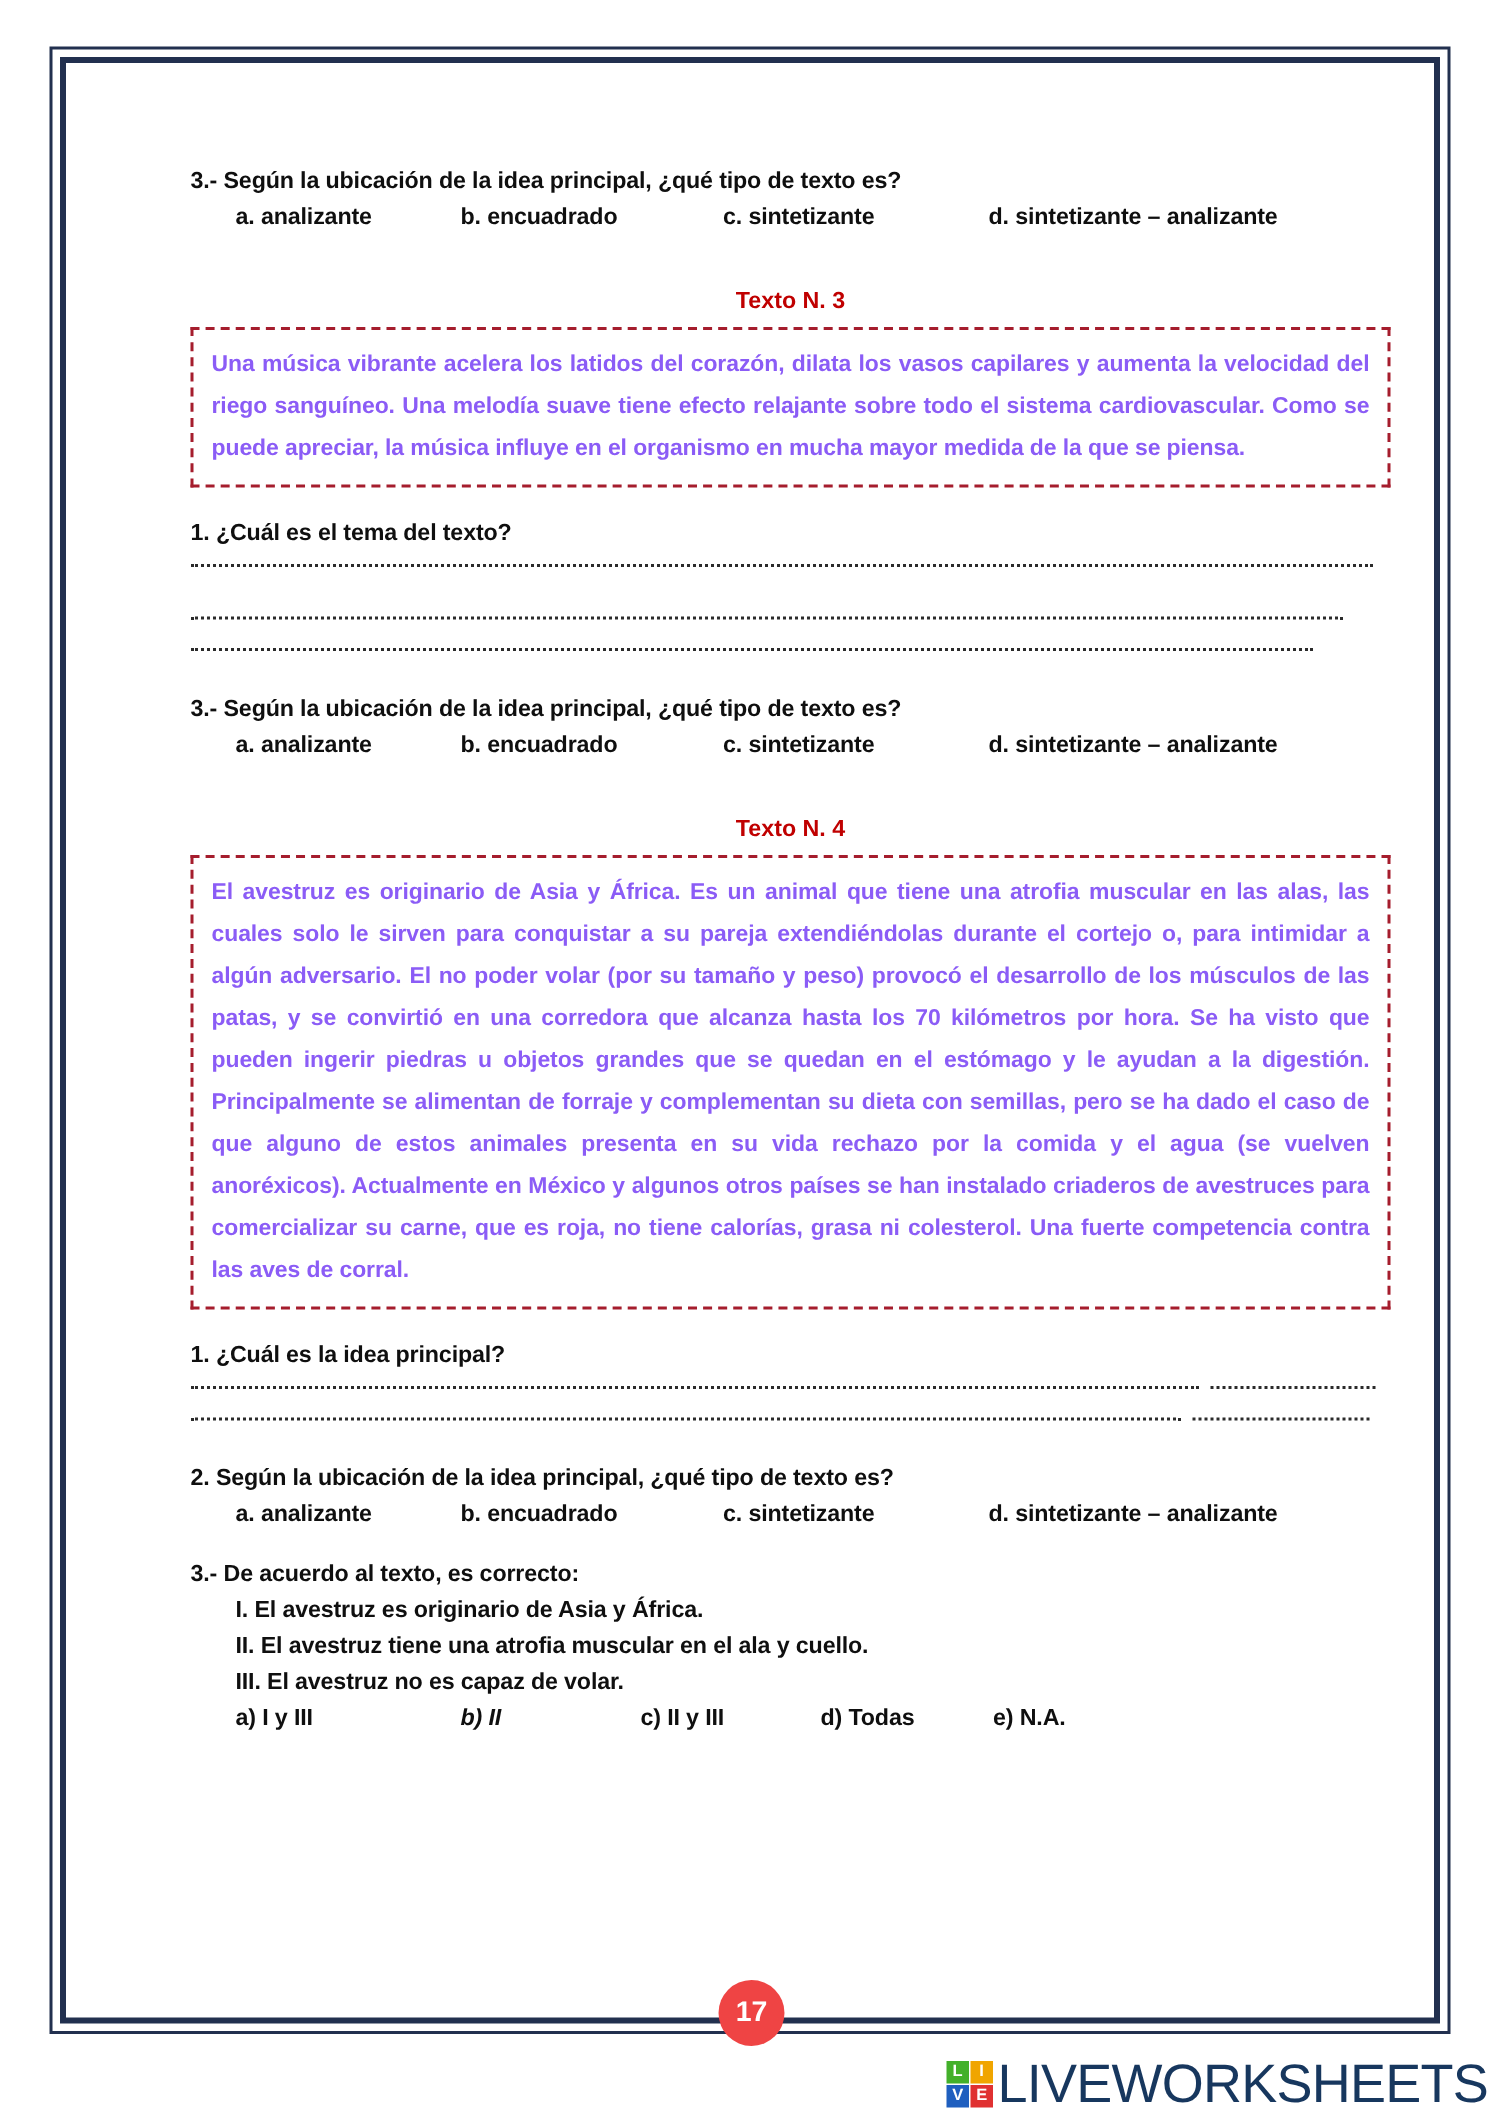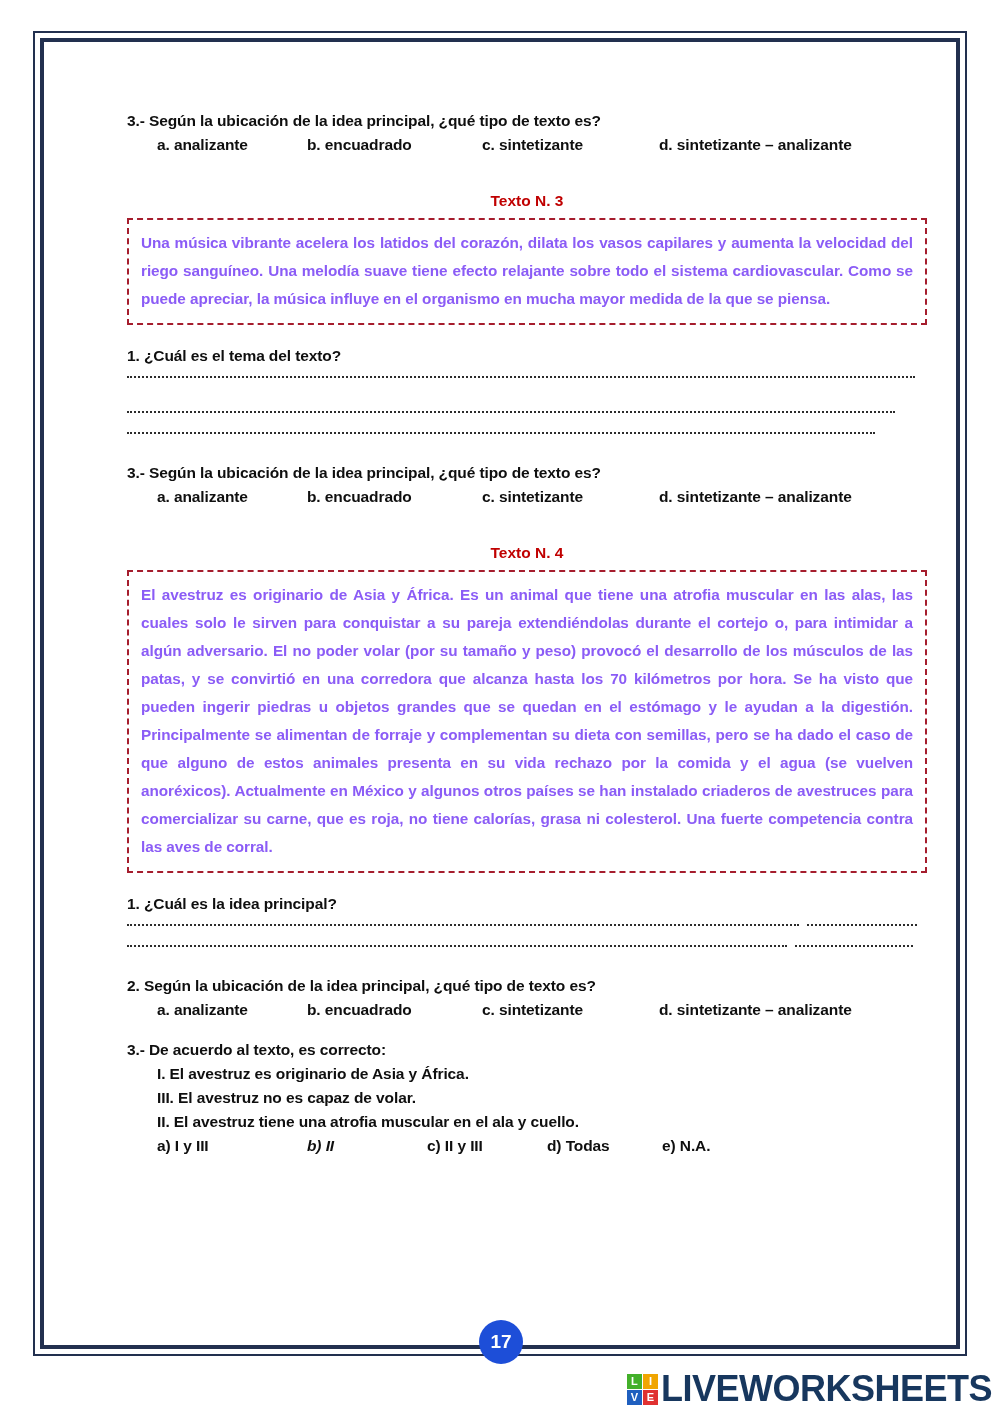--- a/index.html
+++ b/index.html
@@ -142,21 +142,21 @@
   }
 
   
   #page-badge {
     position: absolute;
     left: 479px;
     top: 1320px;
     width: 44px;
     height: 44px;
     border-radius: 50%;
-    background: #1d4ed8;
+    background: #ef4444;
     color: #ffffff;
     font-size: 19px;
     font-weight: bold;
     display: flex;
     align-items: center;
     justify-content: center;
     z-index: 5;
   }
 
   
@@ -185,21 +185,21 @@
     font-weight: bold;
     color: #ffffff;
     line-height: 1;
   }
   .tile-l { background: #43b02a; }
   .tile-i { background: #f0a500; }
   .tile-v { background: #1f5fbf; }
   .tile-e { background: #e03131; }
   #logo-word {
     font-size: 36px;
-    font-weight: bold;
+    font-weight: normal;
     color: #17375e;
     letter-spacing: -0.5px;
     font-family: "Liberation Sans", sans-serif;
   }
 </style>
 </head>
 <body>
 
 <div id="page-frame">
   <div id="page-frame-inner"></div>
@@ -272,22 +272,22 @@
     <span class="opt o1">a. analizante</span>
     <span class="opt o2">b. encuadrado</span>
     <span class="opt o3">c. sintetizante</span>
     <span class="opt o4">d. sintetizante – analizante</span>
   </div>
 
   <div class="spacer-sm"></div>
 
   <div class="q-line">3.- De acuerdo al texto, es correcto:</div>
   <div class="sub-item">I. El avestruz es originario de Asia y África.</div>
+  <div class="sub-item">II. El avestruz tiene una atrofia muscular en el ala y cuello.</div>
   <div class="sub-item">III. El avestruz no es capaz de volar.</div>
-  <div class="sub-item">II. El avestruz tiene una atrofia muscular en el ala y cuello.</div>
   <div class="options-row five">
     <span class="opt f1">a) I y III</span>
     <span class="opt f2">b) II</span>
     <span class="opt f3">c) II y III</span>
     <span class="opt f4">d) Todas</span>
     <span class="opt f5">e) N.A.</span>
   </div>
 
 </div>
 

